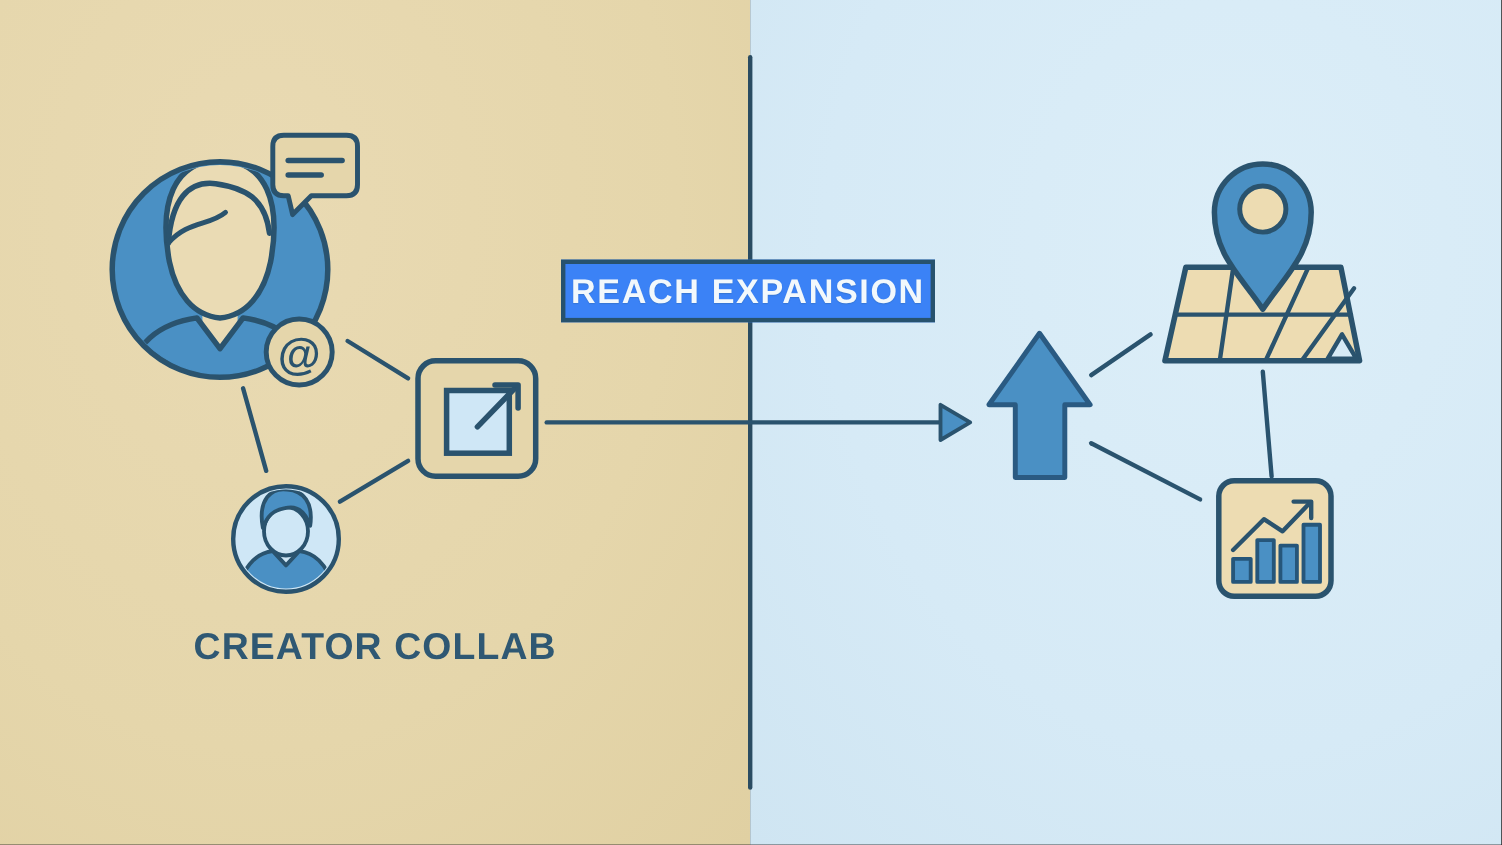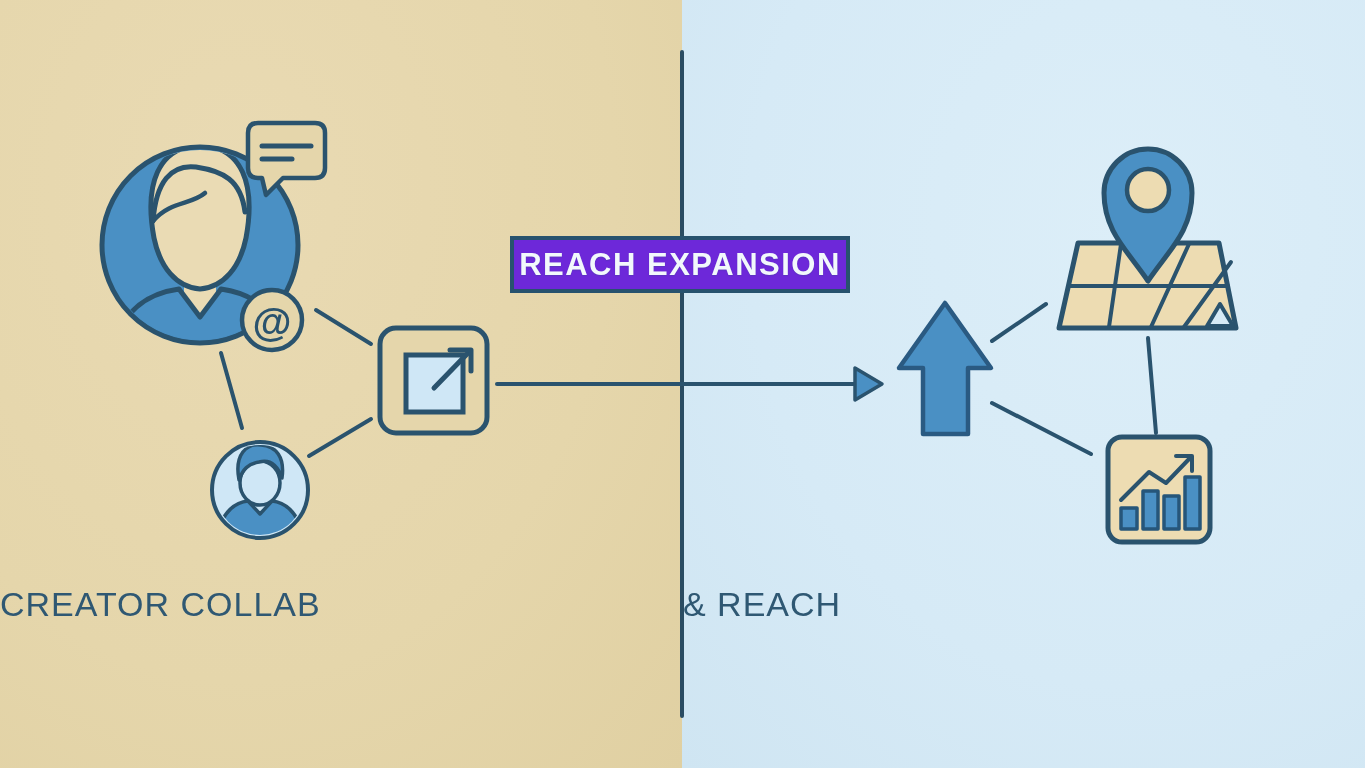--- a/index.html
+++ b/index.html
@@ -10,28 +10,28 @@
   .panel{position:absolute;top:0;height:768px;}
   .panel-left{left:0;width:682px;background:radial-gradient(ellipse at 35% 25%, #e9dab3 0%, #e5d6ab 60%, #e0d0a2 100%);}
   .panel-right{left:682px;width:683px;background:radial-gradient(ellipse at 65% 30%, #dceef8 0%, #d6eaf6 60%, #cfe5f2 100%);}
   .divider{
     position:absolute;left:680px;top:50px;width:4px;height:668px;
     background:#2a4c62;border-radius:2px;
   }
   svg.overlay{position:absolute;left:0;top:0;}
   .banner{
     position:absolute;left:510px;top:236px;width:340px;height:57px;
-    box-sizing:border-box;background:#6d28d9;border:4px solid #27526e;
+    box-sizing:border-box;background:#3b82f6;border:4px solid #27526e;
     display:flex;align-items:center;justify-content:center;
     color:#f2f8fc;font-size:31px;font-weight:bold;letter-spacing:1.5px;
     text-shadow:0 1px 1px rgba(39,82,110,.25);
   }
   .section-label{
-    position:absolute;top:586px;width:682px;text-align:left;
-    color:#2f5873;font-weight:normal;font-size:34px;letter-spacing:1px;
+    position:absolute;top:570px;width:682px;text-align:center;
+    color:#2f5873;font-weight:bold;font-size:34px;letter-spacing:1px;
     line-height:37px;
   }
   .section-label.left{left:0;}
   .section-label.right{left:683px;}
 </style>
 </head>
 <body>
 
 <div class="canvas">
 
@@ -137,16 +137,15 @@
   </svg>
 
   <div class="banner">
     <span>REACH EXPANSION</span>
   </div>
 
   <div class="section-label left">
     <span>CREATOR COLLAB</span>
   </div>
   <div class="section-label right">
-    <div>&amp; REACH</div>
   </div>
 
 </div>
 
 </body></html>

